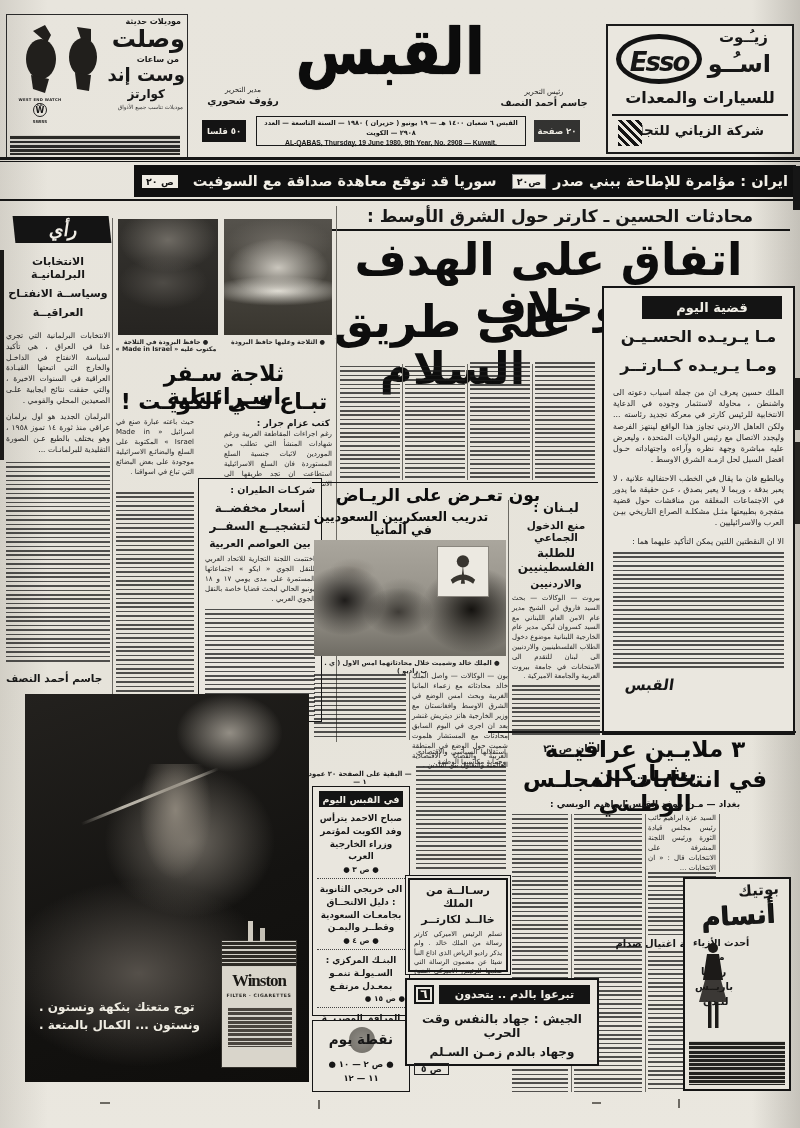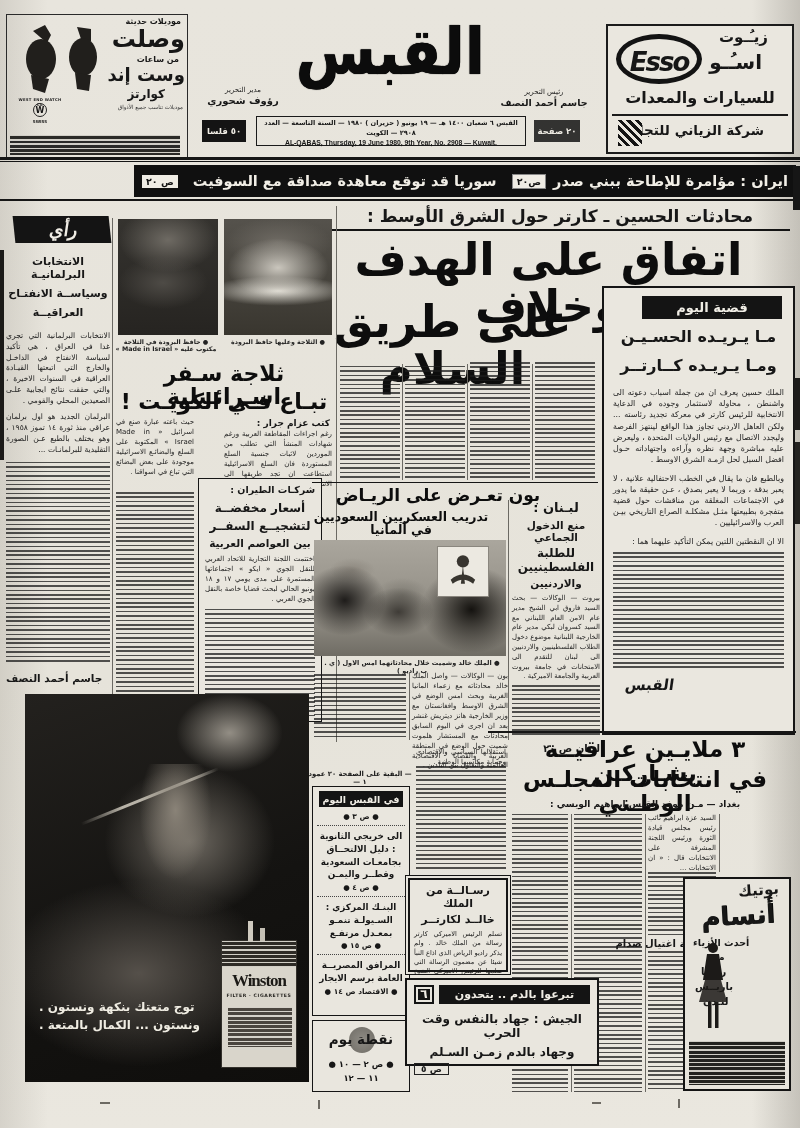--- a/index.html
+++ b/index.html
@@ -60,21 +60,21 @@
     <div class="abs chip" style="right:8px;top:104px;width:46px;height:22px;font-size:8.5px;opacity:.85;">٢٠ صفحة</div>
     <div class="abs" style="left:66px;right:62px;top:100px;height:30px;border:1.5px solid #1a1a1a;padding:2px 4px;">
       <div class="c bold" style="font-size:6.6px;line-height:1.5;">القبس ٦ شعبان ١٤٠٠ هـ — ١٩ يونيو ( حزيران ) ١٩٨٠ — السنة التاسعة — العدد ٢٩٠٨ — الكويت</div>
       <div class="c ltr" style="font-size:6.8px;font-weight:bold;font-family:'Liberation Sans',sans-serif;">AL-QABAS, Thursday, 19 June 1980, 9th Year, No. 2908 — Kuwait.</div>
     </div>
     <div class="abs chip" style="left:12px;top:104px;width:44px;height:22px;font-size:8.5px;">٥٠ فلسا</div>
   </div>
 
   <div class="abs" style="left:606px;top:24px;width:188px;height:130px;border:2px solid #1b1b1b;background:#eae7df;">
     <div class="abs bold" style="right:24px;top:2px;font-size:15px;letter-spacing:2px;">زيـُـوت</div>
-    <div class="abs bold" style="right:30px;top:24px;font-size:20px;letter-spacing:2px;">اسـُـو</div>
+    <div class="abs bold" style="right:21px;top:24px;font-size:24px;letter-spacing:2px;">اسـُـو</div>
     <div class="abs c ltr" style="left:8px;top:8px;width:86px;height:50px;border:5px solid #131313;border-radius:50%;font-size:26px;font-weight:bold;font-style:italic;line-height:46px;letter-spacing:-2px;">Esso</div>
     <div class="abs bold c" style="right:0;left:0;top:62px;font-size:16px;letter-spacing:1px;">للسيارات والمعدات</div>
     <div class="abs" style="left:4px;right:4px;top:88px;height:1.5px;background:#1b1b1b;"></div>
     <div class="abs bold" style="right:28px;top:96px;font-size:13.5px;">شركة الزياني للتجارة</div>
     <div class="abs" style="left:10px;top:94px;width:24px;height:26px;background:repeating-linear-gradient(45deg,#141414 0 3px,#e9e6de 3px 6px);"></div>
   </div>
 
   <div class="abs rule-h" style="left:0;top:157px;width:800px;height:2.5px;"></div>
   <div class="abs rule-h" style="left:0;top:161px;width:800px;height:1px;"></div>
 
@@ -217,29 +217,30 @@
     <div class="bold" style="font-size:10px;text-align:left;margin:4px 0 0 10px;">باريــس</div>
     <div class="bold" style="font-size:10px;text-align:left;margin:4px 0 0 18px;">لنـدن</div>
     <div class="abs greek-l" style="left:4px;right:4px;bottom:4px;height:44px;background-color:#23221f;"></div>
   </div>
 
   <div class="abs bold c" style="left:308px;top:770px;width:104px;font-size:6.8px;">— البقية على الصفحة ٢٠ عمود ١ —</div>
 
   <div class="abs" style="left:312px;top:786px;width:98px;height:230px;border:1.5px solid #151515;background:#e9e6de;padding:4px;">
     <div class="chip" style="width:84px;height:16px;font-size:9.5px;margin:0 auto;">في القبس اليوم</div>
     <div style="margin-top:5px;border-bottom:1px dotted #444;padding-bottom:4px;">
+      <div class="bold c" style="font-size:8.8px;line-height:1.45;">صباح الاحمد يترأس وفد الكويت لمؤتمر وزراء الخارجية العرب</div>
       <div class="bold c" style="font-size:7.5px;margin-top:2px;">● ص ٣ ●</div>
     </div>
     <div style="margin-top:4px;border-bottom:1px dotted #444;padding-bottom:4px;">
       <div class="bold c" style="font-size:8.8px;line-height:1.45;">الى خريجي الثانوية : دليل الالتحــاق بجامعـات السعودية وقطــر واليمـن</div>
       <div class="bold c" style="font-size:7.5px;margin-top:2px;">● ص ٤ ●</div>
     </div>
     <div style="margin-top:4px;border-bottom:1px dotted #444;padding-bottom:4px;">
       <div class="bold c" style="font-size:8.8px;line-height:1.45;">البنـك المركزي : السـيولـة تنمـو بمعـدل مرتفـع</div>
-      <div class="bold c" style="font-size:7.5px;margin-top:2px;">● ص ١٥ ●</div>
+      <div class="bold c" style="font-size:7.5px;margin-top:2px;text-align:right;">● ص ١٥ ●</div>
     </div>
     <div style="margin-top:4px;">
       <div class="bold c" style="font-size:8.8px;line-height:1.45;">المرافق المصريــة العامة برسم الايجار</div>
       <div class="bold c" style="font-size:7.5px;margin-top:2px;">● الاقتصاد ص ١٤ ●</div>
     </div>
   </div>
 
   <div class="abs" style="left:312px;top:1020px;width:98px;height:72px;border:1.5px solid #151515;background:#e9e6de;">
     <div class="abs" style="left:36px;top:6px;width:26px;height:26px;border-radius:50%;background:radial-gradient(#8e8b84,#6f6c65);"></div>
     <div class="abs bold c" style="left:0;right:0;top:10px;font-size:13.5px;letter-spacing:4px;">نقطة يوم</div>

